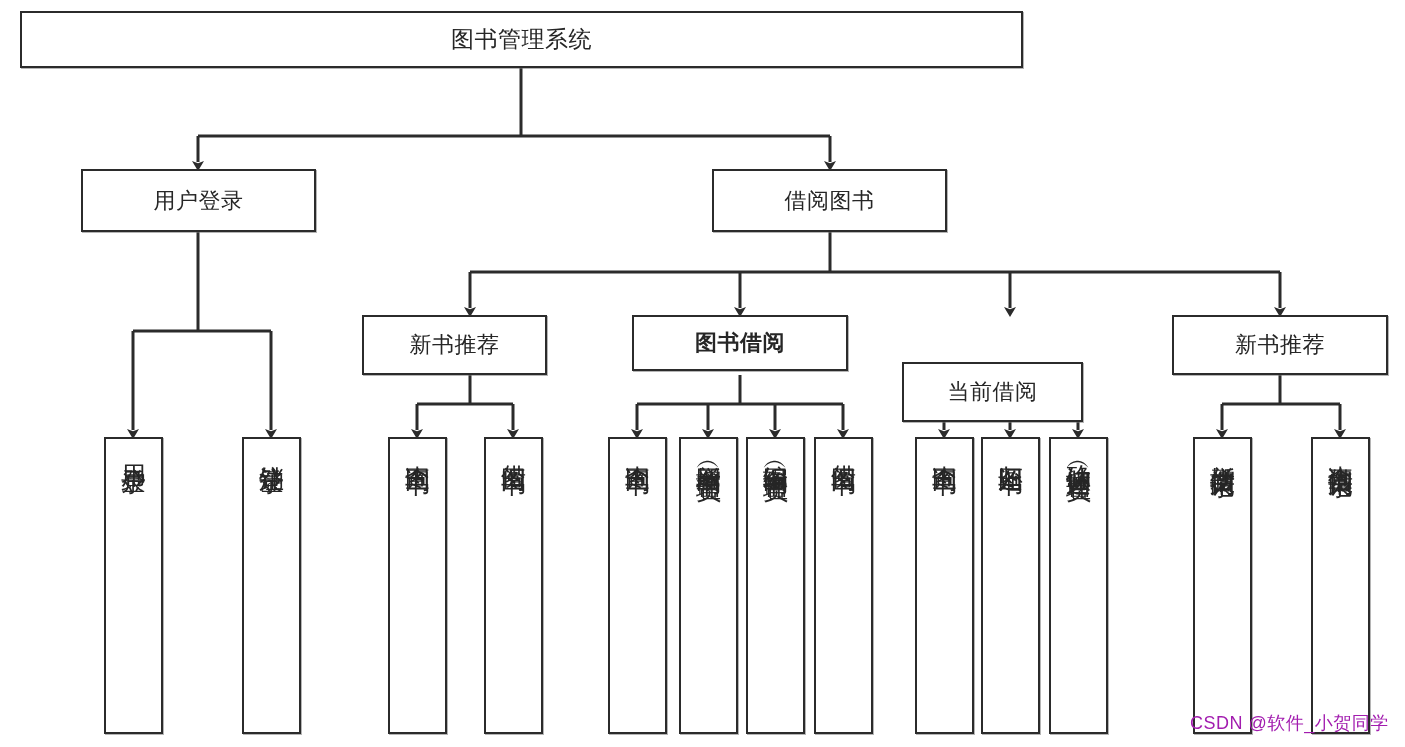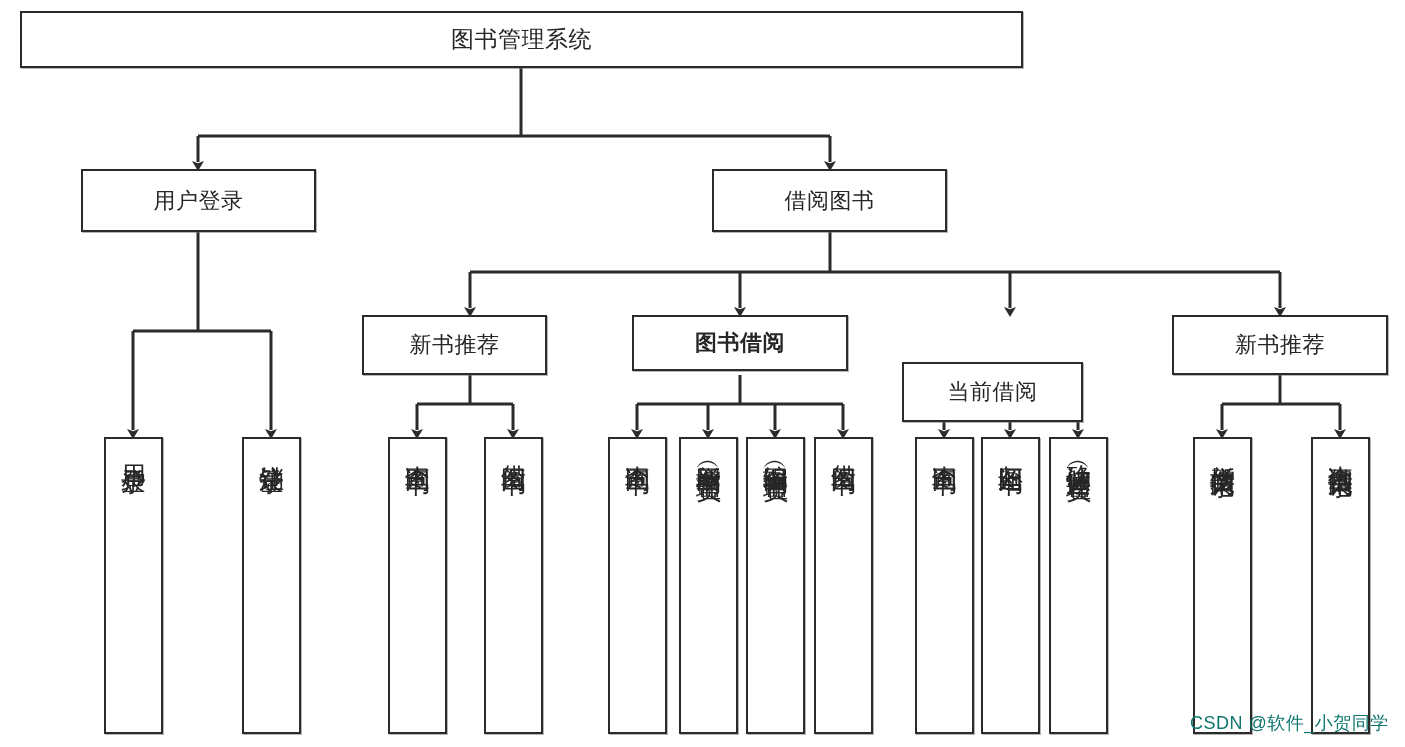--- a/index.html
+++ b/index.html
@@ -58,21 +58,21 @@
     white-space:normal;
     max-height:288px;
   }
   .v-node.tall .node-label{ max-height:292px; }
 
   #watermark{
     position:absolute;
     left:1190px;
     top:711px;
     font-size:18px;
-    color:#0f766e;
+    color:#a21caf;
     letter-spacing:0.5px;
     white-space:nowrap;
     user-select:none;
   }
 </style>
 </head>
 <body>
 
 <div id="canvas">
 

